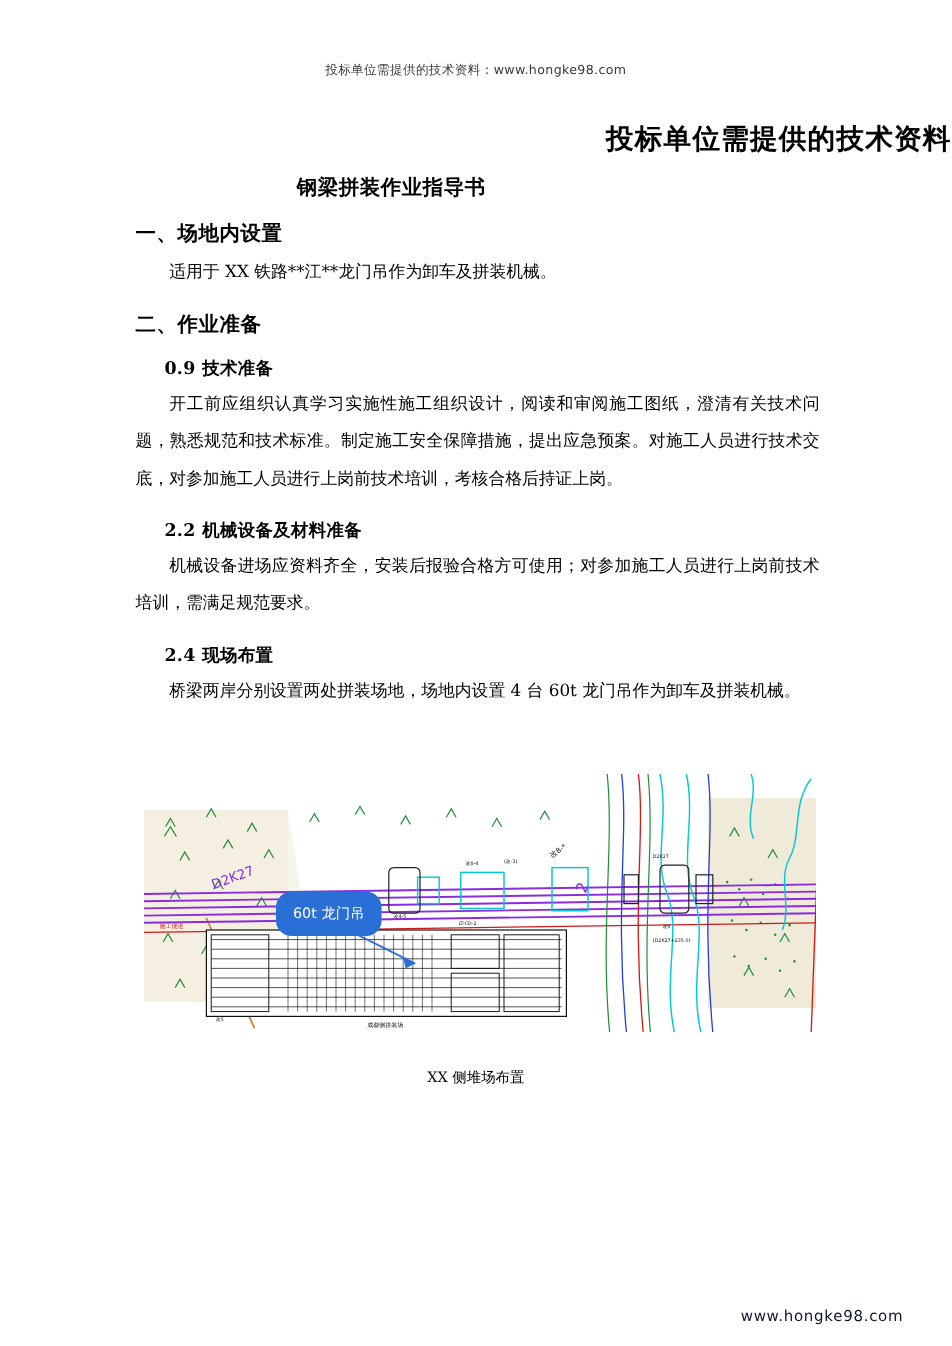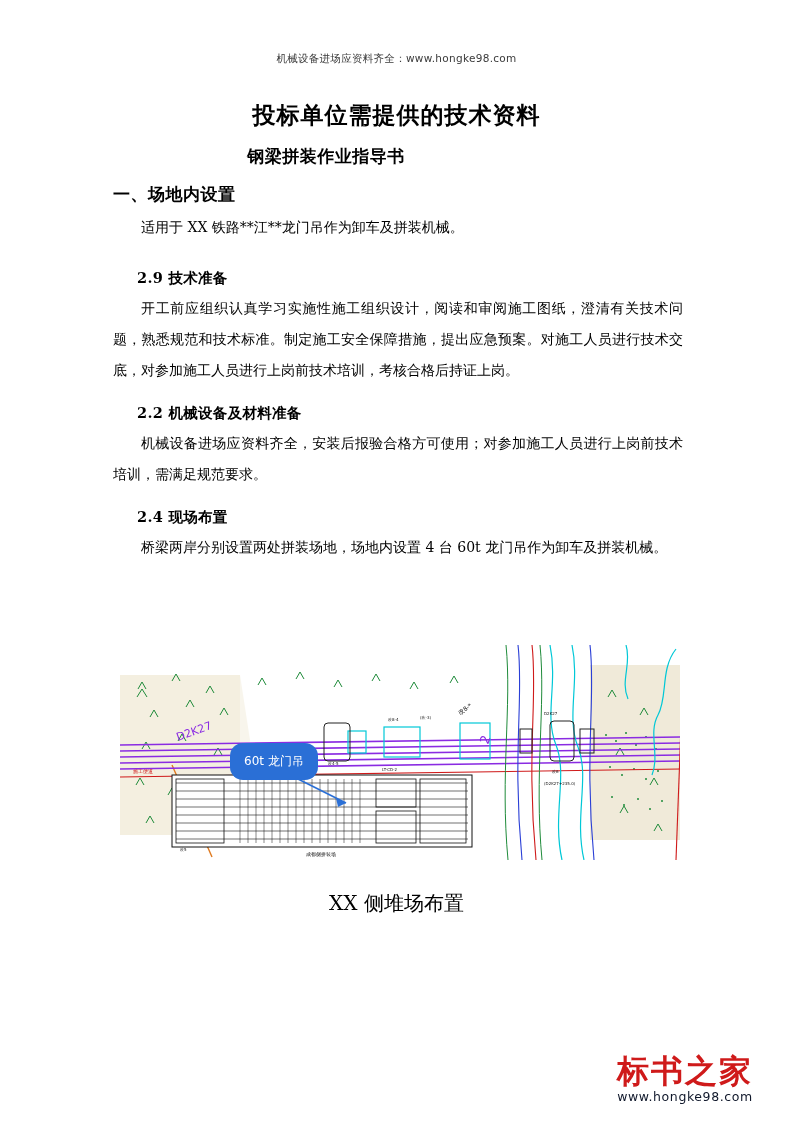--- a/index.html
+++ b/index.html
@@ -31,21 +31,21 @@
     font-size: 10.5px;
     font-family: "DejaVu Sans", sans-serif;
     color: #3a3a3a;
     letter-spacing: 0.3px;
   }
   .doc-title {
     position: absolute;
     top: 100px;
     left: 0;
     width: 793px;
-    text-align: center;
+    text-align: right;
     font-size: 23px;
     font-weight: bold;
     font-family: "DejaVu Serif", serif;
     letter-spacing: 1px;
   }
   .doc-subtitle {
     position: absolute;
     top: 145px;
     left: 0;
     width: 652px;
@@ -100,21 +100,21 @@
     width: 560px;
     height: 215px;
     background: #ffffff;
   }
   .fig-caption {
     position: absolute;
     top: 890px;
     left: 0;
     width: 793px;
     text-align: center;
-    font-size: 20px;
+    font-size: 12px;
     font-family: "DejaVu Serif", serif;
   }
   .callout {
     position: absolute;
     left: 110px;
     top: 98px;
     width: 88px;
     height: 37px;
     background: #2a6fd6;
     border-radius: 13px;
@@ -148,35 +148,36 @@
     color: #0f172a;
     font-family: "DejaVu Sans", sans-serif;
     letter-spacing: 0.6px;
   }
 </style>
 </head>
 <body>
 
 <div class="page">
 
-  <div class="header-note">机械设备进场应资料齐全：www.hongke98.com</div>
+  <div class="header-note">投标单位需提供的技术资料：www.hongke98.com</div>
 
   <div class="doc-title">投标单位需提供的技术资料</div>
   <div class="doc-subtitle">钢梁拼装作业指导书</div>
 
   <div class="content">
 
     <h2 class="sec">一、场地内设置</h2>
     <p class="body">适用于 XX 铁路**江**龙门吊作为卸车及拼装机械。</p>
 
     <div class="sp2"></div>
 
+    <h2 class="sec">二、作业准备</h2>
 
     <div class="sp2"></div>
-    <h3 class="sub">2.9 技术准备</h3>
+    <h3 class="sub">0.9 技术准备</h3>
     <p class="body">开工前应组织认真学习实施性施工组织设计，阅读和审阅施工图纸，澄清有关技术问题，熟悉规范和技术标准。制定施工安全保障措施，提出应急预案。对施工人员进行技术交底，对参加施工人员进行上岗前技术培训，考核合格后持证上岗。</p>
 
     <div class="sp1"></div>
     <h3 class="sub">2.2 机械设备及材料准备</h3>
     <p class="body">机械设备进场应资料齐全，安装后报验合格方可使用；对参加施工人员进行上岗前技术培训，需满足规范要求。</p>
 
     <div class="sp1"></div>
     <h3 class="sub">2.4 现场布置</h3>
     <p class="body">桥梁两岸分别设置两处拼装场地，场地内设置 4 台 60t 龙门吊作为卸车及拼装机械。</p>
 
@@ -348,17 +349,16 @@
         <polygon points="226,158 216,153 218,162" fill="#2a6fd6"></polygon>
       </g>
     </svg>
 
     <div class="callout">60t 龙门吊</div>
   </div>
 
   <div class="fig-caption">XX 侧堆场布置</div>
 
   <div class="watermark">
-    <div class="wm-main">标书之家</div>
     <div class="wm-sub">www.hongke98.com</div>
   </div>
 
 </div>
 
 </body></html>

